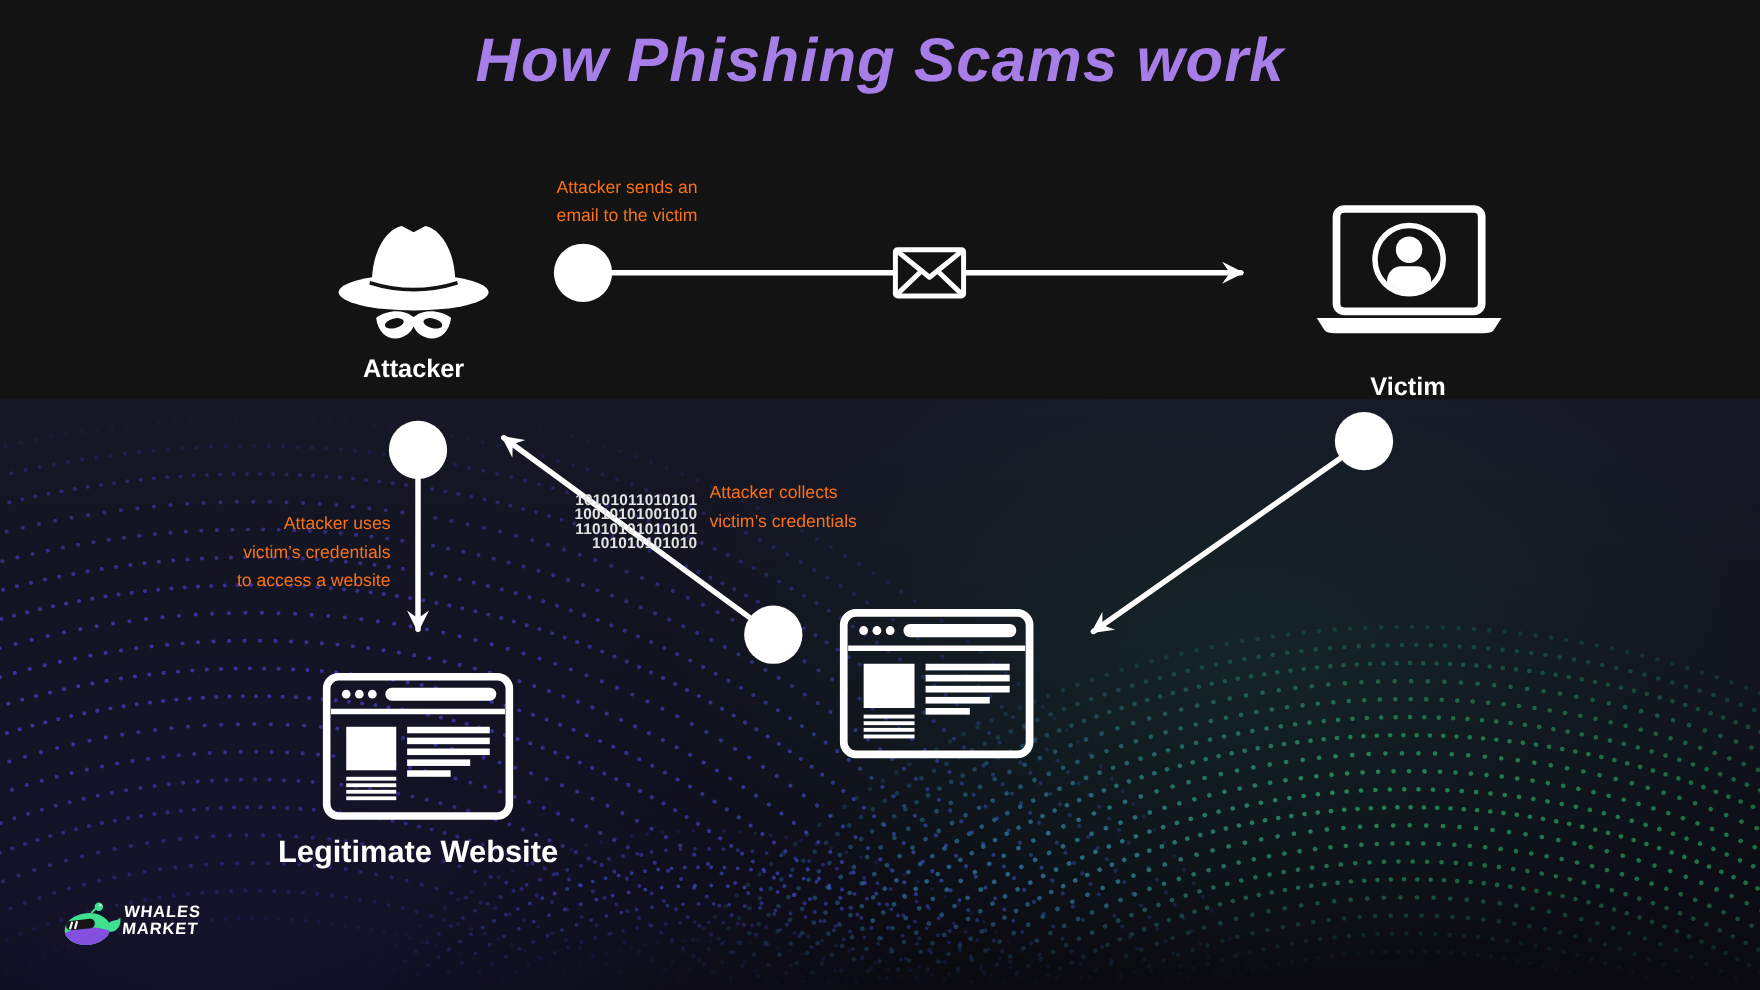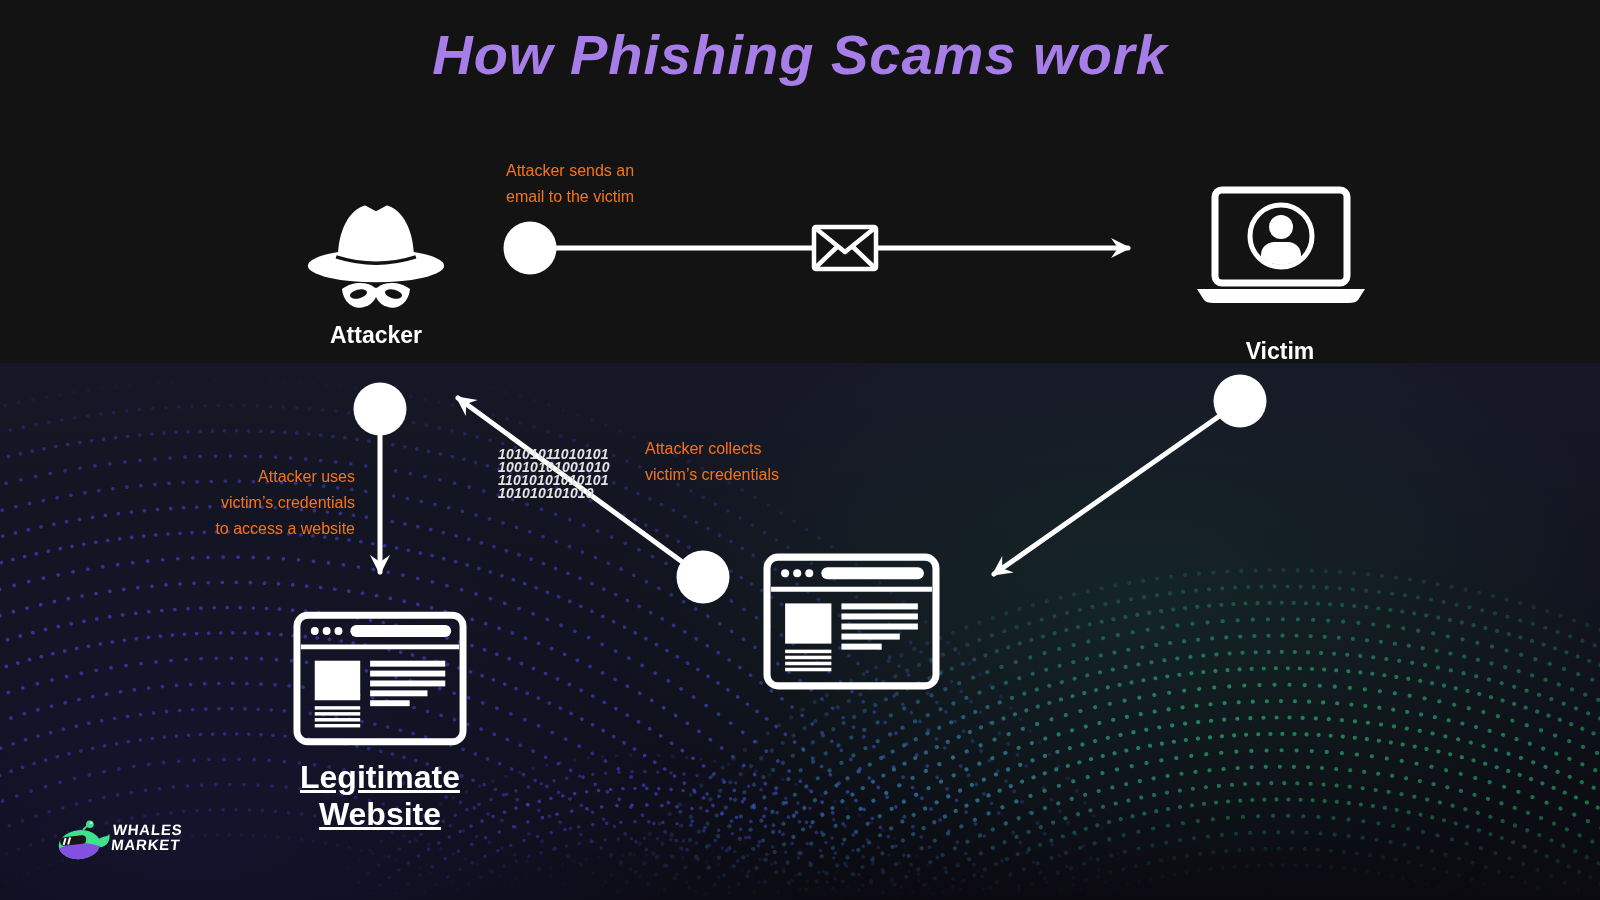--- a/index.html
+++ b/index.html
@@ -12,22 +12,22 @@
        radial-gradient(ellipse 900px 520px at 12% 92%, rgba(60,50,150,0.20), rgba(0,0,0,0) 70%),
        linear-gradient(180deg,#171827 0%,#10111c 55%,#0a0a10 100%);}
   .dots{position:absolute;left:0;top:0;width:1600px;height:900px;}
   .connectors{position:absolute;left:0;top:0;width:1600px;height:900px;pointer-events:none;}
   .title{position:absolute;left:0;top:22px;width:1600px;margin:0;text-align:center;
          font-size:56px;font-weight:bold;letter-spacing:1px;color:#a77ee8;font-style:italic;}
   .node{position:absolute;}
   .lbl{position:absolute;font-weight:bold;font-size:23px;color:#ffffff;text-align:center;}
   .ann{position:absolute;font-size:16px;line-height:26px;color:#f97316;}
   .ann div{white-space:nowrap;}
-  .binary{position:absolute;left:498px;top:448px;width:136px;text-align:left;
-          font-weight:bold;font-size:14px;line-height:13px;color:#e3e3e3;letter-spacing:0.2px;font-style:italic;}
+  .binary{position:absolute;left:498px;top:448px;width:136px;text-align:right;
+          font-weight:bold;font-size:14px;line-height:13px;color:#e3e3e3;letter-spacing:0.2px;}
   .logo{position:absolute;left:56px;top:812px;width:220px;height:60px;}
   .logo svg{position:absolute;left:0;top:4px;}
   .logo-text{position:absolute;left:56px;top:10px;color:#ffffff;font-weight:bold;
              font-size:15px;line-height:15px;letter-spacing:0.8px;transform:skewX(-6deg);}
 </style>
 </head>
 <body>
 
 <div class="stage">
 
@@ -202,21 +202,21 @@
       <rect x="78" y="60" width="76" height="6" fill="#ffffff"></rect>
       <rect x="78" y="70" width="76" height="6" fill="#ffffff"></rect>
       <rect x="78" y="80" width="58" height="6" fill="#ffffff"></rect>
       <rect x="78" y="90" width="40" height="6" fill="#ffffff"></rect>
       <rect x="22" y="96" width="46" height="3.5" fill="#ffffff"></rect>
       <rect x="22" y="102" width="46" height="3.5" fill="#ffffff"></rect>
       <rect x="22" y="108" width="46" height="3.5" fill="#ffffff"></rect>
       <rect x="22" y="114" width="46" height="3.5" fill="#ffffff"></rect>
     </svg>
   </div>
-  <div class="lbl" style="left:250px;top:759px;width:260px;font-size:32px;text-decoration:underline;">Legitimate Website</div>
+  <div class="lbl" style="left:250px;top:759px;width:260px;font-size:28px;">Legitimate Website</div>
 
   <div class="ann" style="left:506px;top:158px;">
     <div>Attacker sends an</div>
     <div>email to the victim</div>
   </div>
 
 
   <div class="ann" style="left:645px;top:436px;">
     <div>Attacker collects</div>
     <div>victim’s credentials</div>

